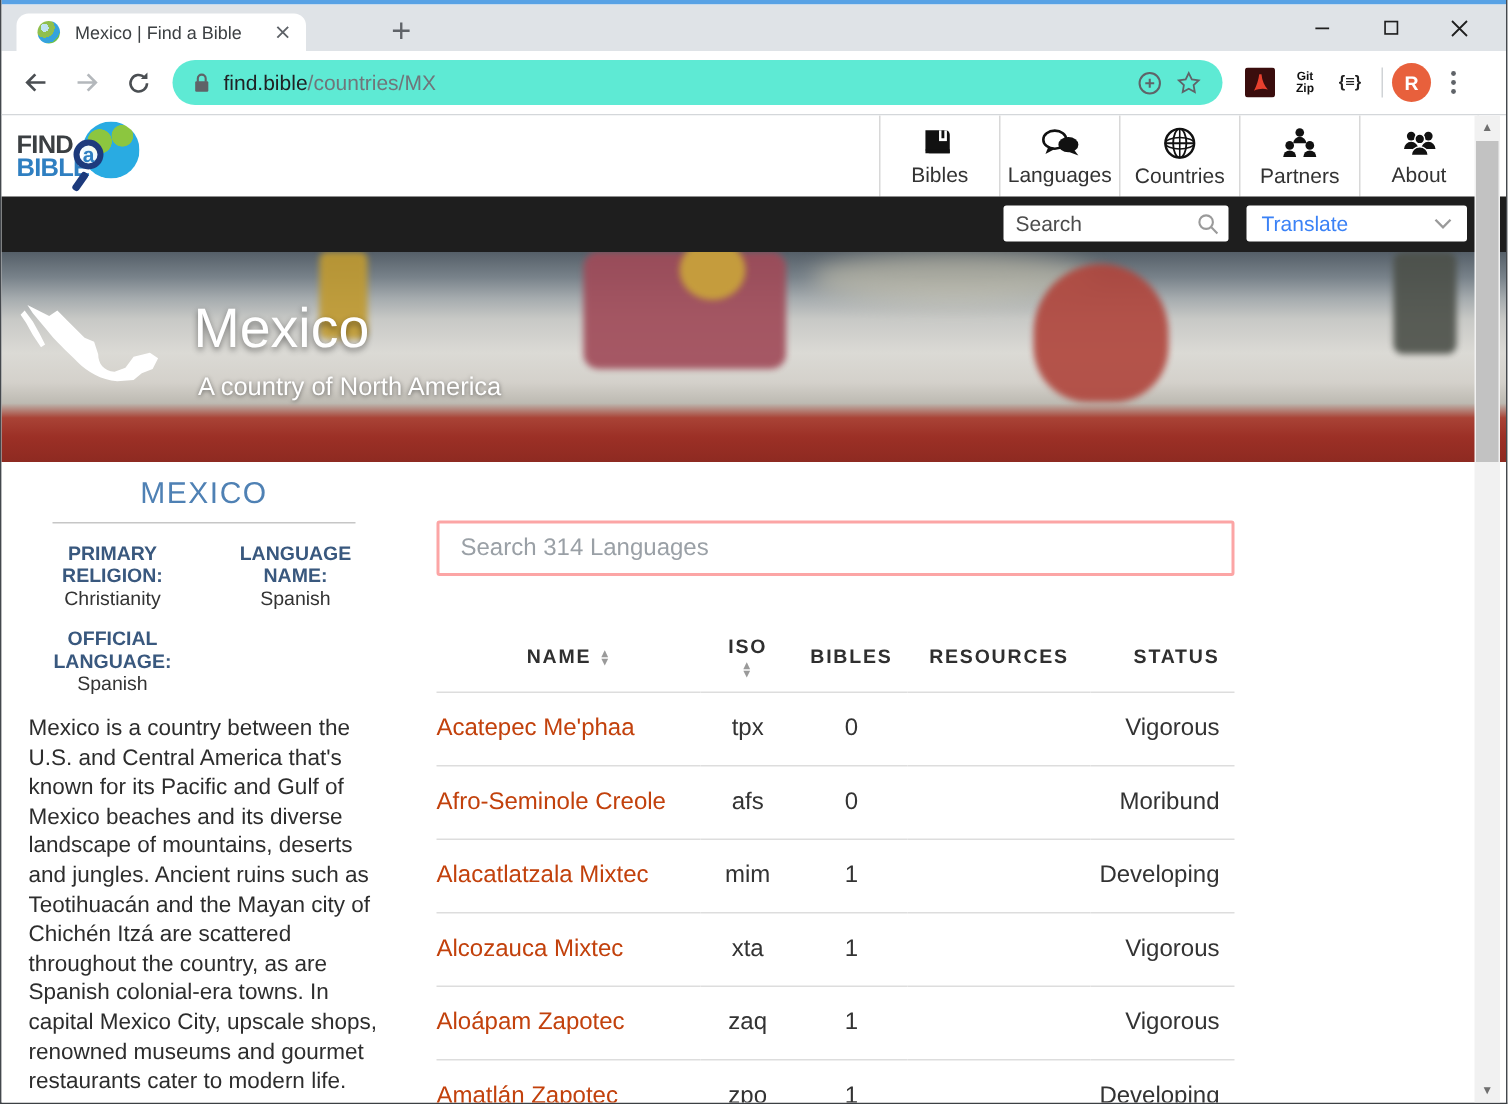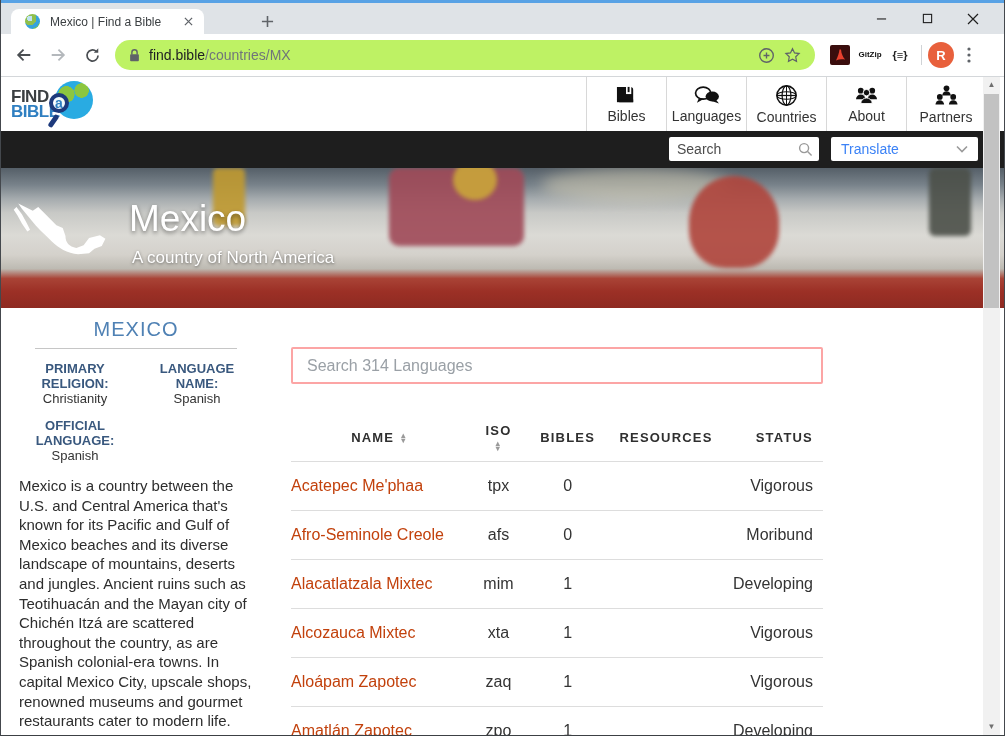--- a/index.html
+++ b/index.html
@@ -16,28 +16,28 @@
   .tab-title { font-size:12px; color:#3c4043; margin-left:10px; flex:1 1 auto; white-space:nowrap; overflow:hidden; }
   .tab-close { width:16px; height:16px; display:flex; align-items:center; justify-content:center; border-radius:50%; }
   .newtab { position:absolute; left:260px; top:11px; width:16px; height:16px; }
   .win-controls { position:absolute; right:8px; top:0; height:31px; display:flex; }
   .win-btn { width:46px; height:31px; display:flex; align-items:center; justify-content:center; }
   
   .toolbar { position:absolute; left:0; top:34px; width:100%; height:43px; background:#fff;
              border-bottom:1px solid #d4d7da; display:flex; align-items:center; }
   .nav-ico { width:34px; height:34px; display:flex; align-items:center; justify-content:center; flex:0 0 auto; }
   .nav-ico:first-child { margin-left:6px; }
-  .omnibox { margin-left:6px; width:700px; height:30px; background:#bef264; border-radius:15px;
+  .omnibox { margin-left:6px; width:700px; height:30px; background:#5eead4; border-radius:15px;
              display:flex; align-items:center; padding:0 10px 0 14px; }
   .omni-host { font-size:14px; color:#202124; margin-left:9px; }
   .omni-path { font-size:14px; color:#70757a; }
   .omni-spacer { flex:1 1 auto; }
   .omni-btn { width:26px; height:26px; display:flex; align-items:center; justify-content:center; }
   .ext-area { display:flex; align-items:center; margin-left:10px; }
-  .ext-btn { width:30px; height:30px; display:flex; align-items:center; justify-content:center; flex-direction:row; }
+  .ext-btn { width:30px; height:30px; display:flex; align-items:center; justify-content:center; flex-direction:column; }
   .gitzip { font-size:8px; font-weight:bold; color:#111; line-height:8px; text-align:center; }
   .braces { font-size:11px; color:#222; font-weight:bold; }
   .ext-divider { width:1px; height:20px; background:#d0d3d6; margin:0 6px; }
   .avatar { width:26px; height:26px; border-radius:50%; background:#e8603c; color:#fff; font-size:13px;
             font-weight:bold; display:flex; align-items:center; justify-content:center; }
   
   .site-header { position:absolute; left:0; top:77px; width:100%; height:54px; background:#fff; display:flex; }
   .logo { display:flex; align-items:center; margin-left:10px; position:relative; width:100px; }
   .logo-text { font-weight:bold; line-height:15px; letter-spacing:-0.5px; }
   .logo-find { font-size:17px; color:#3b3f42; }
@@ -254,40 +254,40 @@
         <svg width="23" height="23" viewBox="0 0 24 24">
             <circle cx="12" cy="12" r="10" fill="none" stroke="#111" stroke-width="1.7"></circle>
             <ellipse cx="12" cy="12" rx="4.6" ry="10" fill="none" stroke="#111" stroke-width="1.3"></ellipse>
             <ellipse cx="12" cy="12" rx="10" ry="4" fill="none" stroke="#111" stroke-width="1.1"></ellipse>
             <line x1="2" y1="12" x2="22" y2="12" stroke="#111" stroke-width="1.3"></line>
             <line x1="12" y1="2" x2="12" y2="22" stroke="#111" stroke-width="1.1"></line>
           </svg>
         <div class="menu-label">Countries</div>
       </div>
       <div class="menu-item">
+        <svg width="25" height="23" viewBox="0 0 26 24">
+            <circle cx="13" cy="4.5" r="3" fill="#111"></circle>
+            <path d="M8.5 12 a4.5 4.5 0 0 1 9 0 z" fill="#111"></path>
+            <circle cx="6" cy="13.5" r="3" fill="#111"></circle>
+            <path d="M1.5 21.5 a4.5 4.5 0 0 1 9 0 z" fill="#111"></path>
+            <circle cx="20" cy="13.5" r="3" fill="#111"></circle>
+            <path d="M15.5 21.5 a4.5 4.5 0 0 1 9 0 z" fill="#111"></path>
+          </svg>
+        <div class="menu-label">Partners</div>
+      </div>
+      <div class="menu-item">
         <svg width="25" height="21" viewBox="0 0 26 22">
             <circle cx="7" cy="6" r="3" fill="#111"></circle>
             <circle cx="19" cy="6" r="3" fill="#111"></circle>
             <path d="M2 15 a5 5 0 0 1 10 0 z" fill="#111"></path>
             <path d="M14 15 a5 5 0 0 1 10 0 z" fill="#111"></path>
             <circle cx="13" cy="8" r="3.4" fill="#111" stroke="#fff" stroke-width="1"></circle>
             <path d="M7 19.5 a6 6 0 0 1 12 0 z" fill="#111" stroke="#fff" stroke-width="1"></path>
           </svg>
         <div class="menu-label">About</div>
-      </div>
-      <div class="menu-item">
-        <svg width="25" height="23" viewBox="0 0 26 24">
-            <circle cx="13" cy="4.5" r="3" fill="#111"></circle>
-            <path d="M8.5 12 a4.5 4.5 0 0 1 9 0 z" fill="#111"></path>
-            <circle cx="6" cy="13.5" r="3" fill="#111"></circle>
-            <path d="M1.5 21.5 a4.5 4.5 0 0 1 9 0 z" fill="#111"></path>
-            <circle cx="20" cy="13.5" r="3" fill="#111"></circle>
-            <path d="M15.5 21.5 a4.5 4.5 0 0 1 9 0 z" fill="#111"></path>
-          </svg>
-        <div class="menu-label">Partners</div>
       </div>
     </div>
   </div>
 
   <div class="blackbar">
     <div class="bb-search">
       <input type="text" placeholder="Search" style="">
       <svg width="15" height="15" viewBox="0 0 16 16">
           <circle cx="6.5" cy="6.5" r="4.8" stroke="#9a9a9a" stroke-width="1.5" fill="none"></circle>
           <line x1="10.2" y1="10.2" x2="14.5" y2="14.5" stroke="#9a9a9a" stroke-width="1.5"></line>

